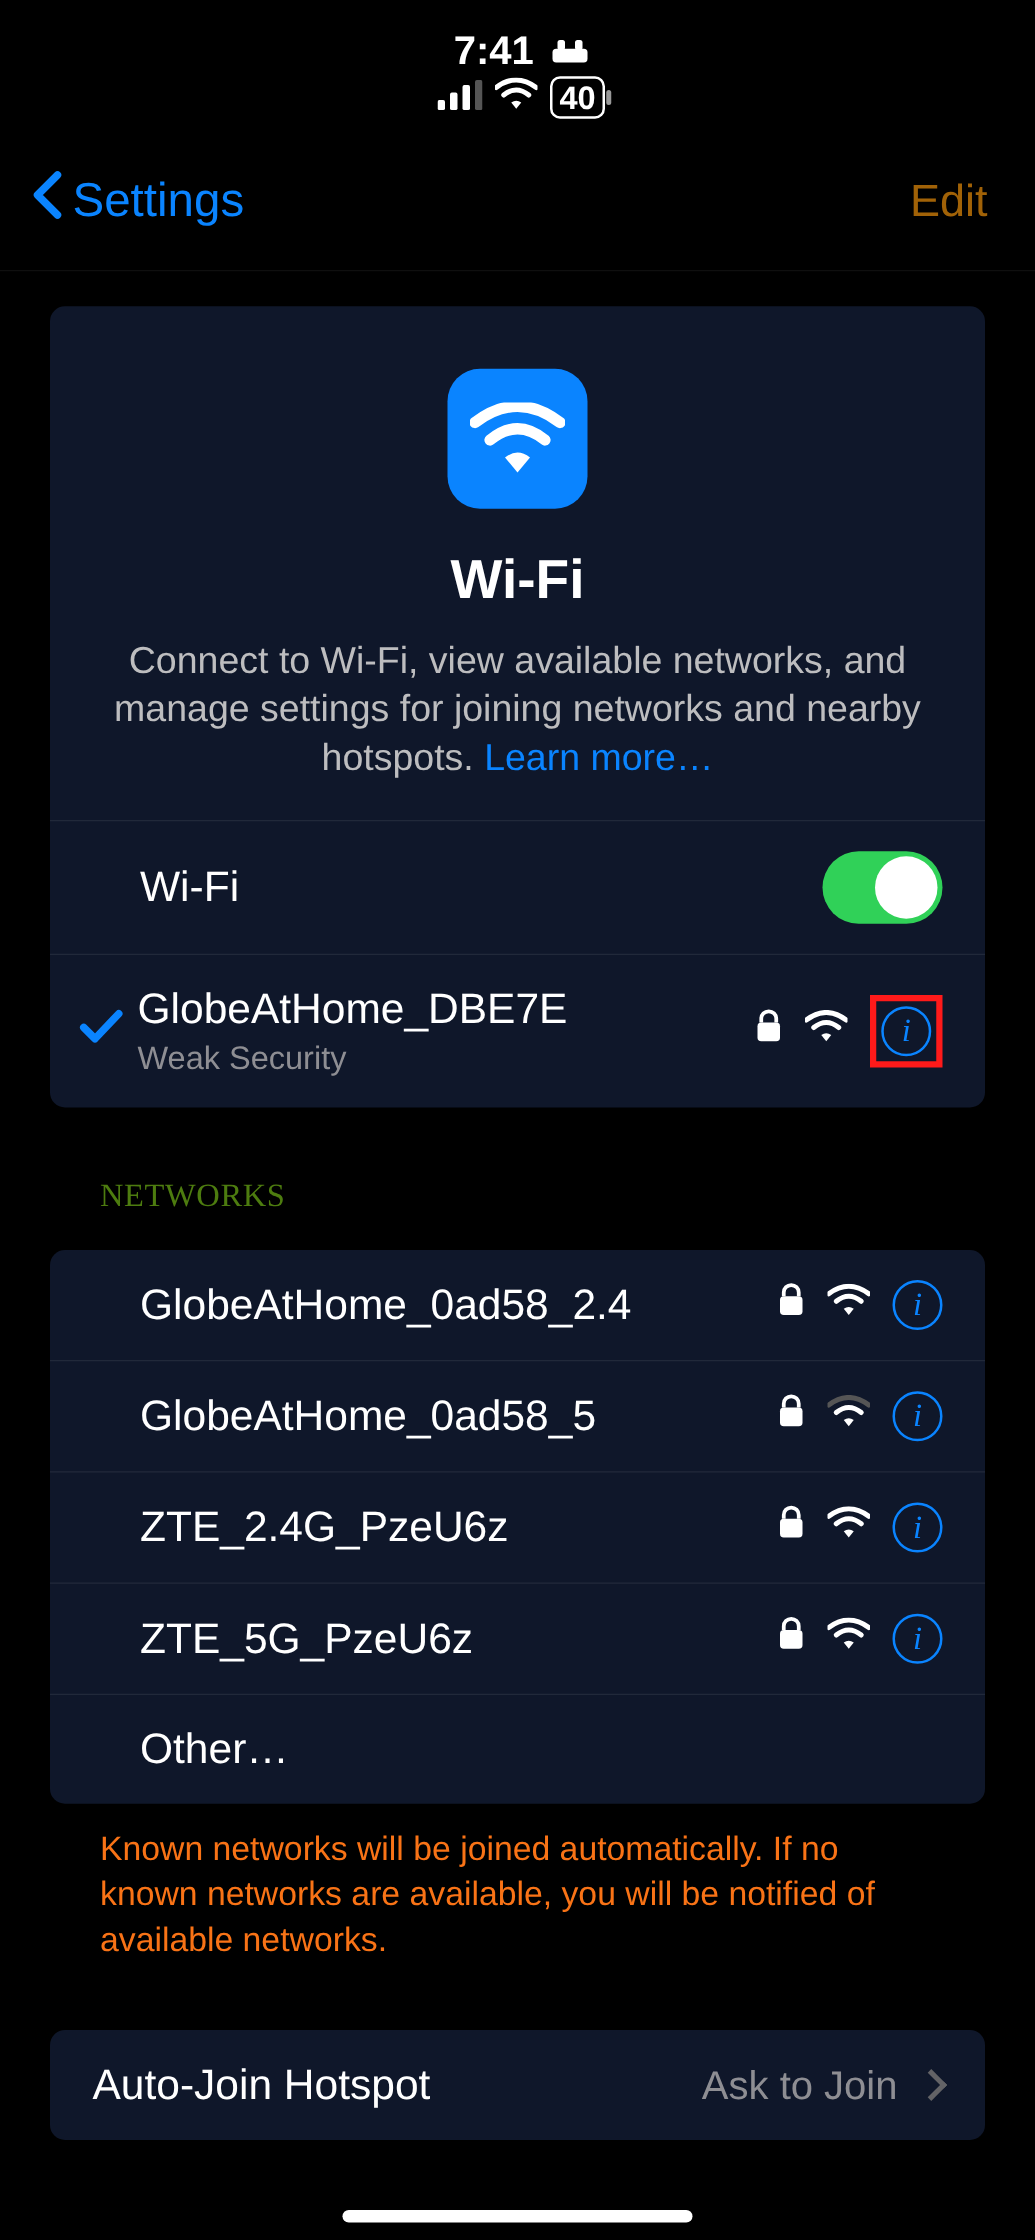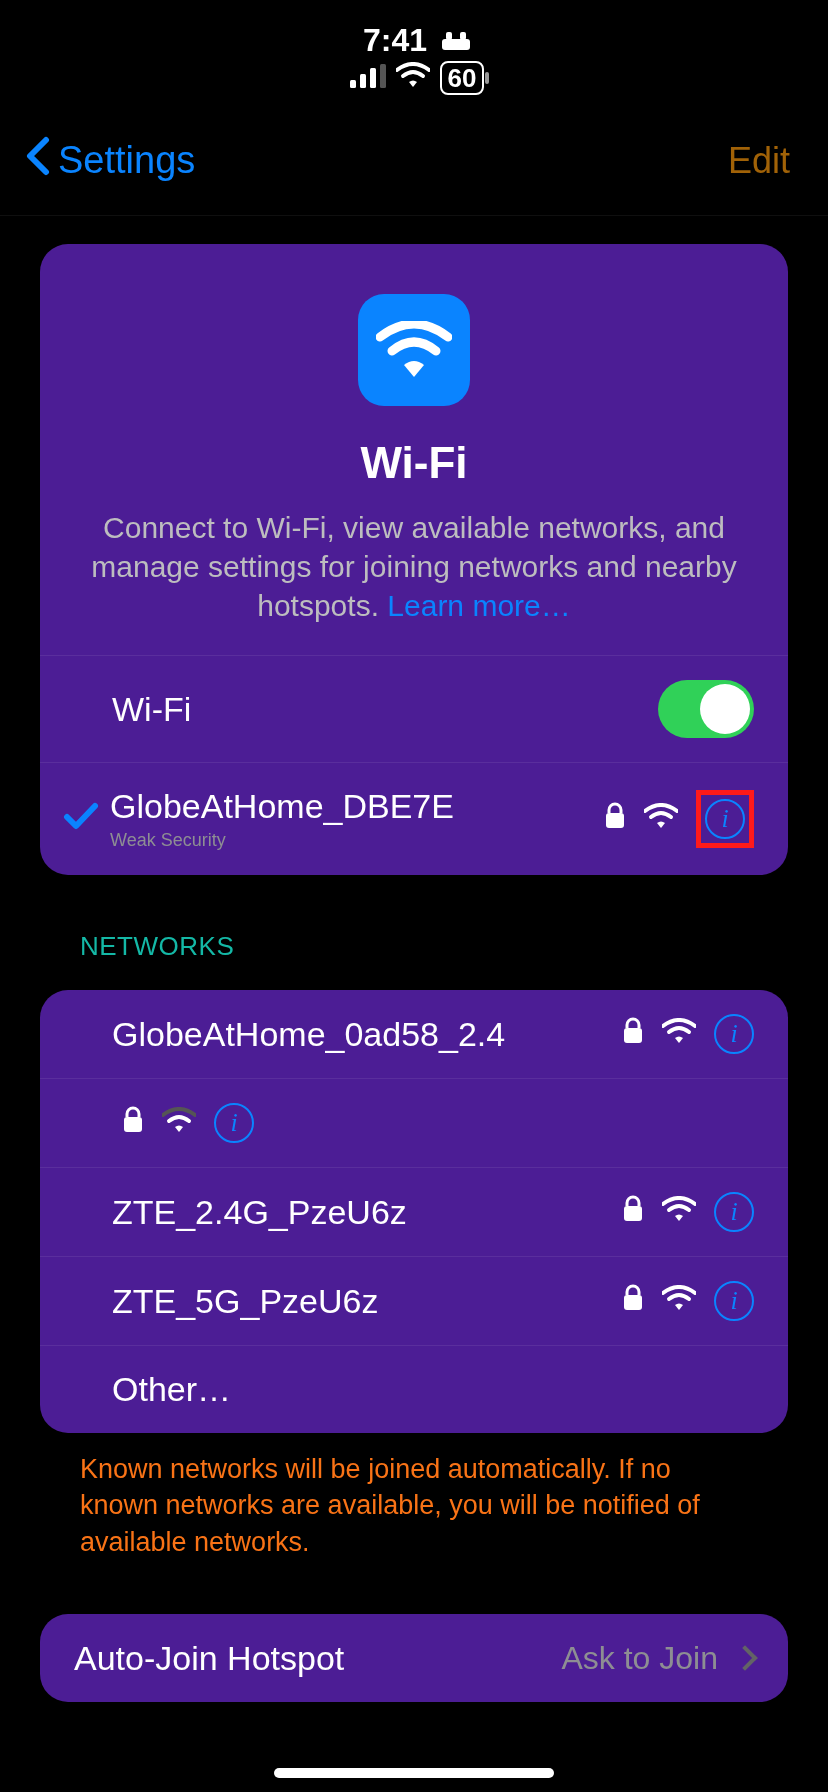--- a/index.html
+++ b/index.html
@@ -48,22 +48,22 @@
     align-items: center;
     padding: 30px 38px 30px 24px;
     border-bottom: 1px solid rgba(255,255,255,0.06);
   }
   .nav-back { display: flex; align-items: center; gap: 8px; color: #0a84ff; font-size: 38px; text-align: right; }
   .nav-edit { color: #a16207; font-size: 36px; }
   
   .content { padding: 0 40px; }
   
   .card {
-    background: #4c1d95;
-    border-radius: 28px;
+    background: #0f172a;
+    border-radius: 12px;
     margin-top: 28px;
     overflow: hidden;
   }
   .hero {
     text-align: center;
     padding: 50px 36px 30px;
   }
   .hero-icon {
     width: 112px; height: 112px;
     background: #0a84ff;
@@ -77,21 +77,21 @@
   
   .row {
     display: flex;
     align-items: center;
     padding: 24px 34px 24px 34px;
     border-top: 1px solid rgba(255,255,255,0.08);
     min-height: 88px;
   }
   .row.first-border { border-top: 1px solid rgba(255,255,255,0.08); }
   .row-label { flex: 1; font-size: 34px; }
-  .row-sub { color: #8e8e93; font-size: 18px; margin-top: 4px; }
+  .row-sub { color: #8e8e93; font-size: 26px; margin-top: 4px; }
   .row-value { color: #8e8e93; font-size: 32px; margin-right: 10px; }
   
   .toggle {
     width: 96px; height: 58px;
     background: #30d158;
     border-radius: 30px;
     position: relative;
   }
   .toggle::after {
     content: "";
@@ -113,24 +113,25 @@
     font-style: italic;
     font-size: 26px;
   }
   .highlight-red {
     border: 5px solid #ff1a1a;
     padding: 4px;
     display: inline-flex;
   }
   
   .section-header {
-    color: #14b8a6;
+    color: #4d7c0f;
     font-size: 26px;
     letter-spacing: 0.5px;
     margin: 56px 0 14px 40px;
+    font-family: Liberation Serif, serif;
   }
   
   .net-card .row { padding-left: 72px; }
   .net-card .row:first-child { border-top: none; gap: 12px; }
   
   .footer-text {
     color: #f97316;
     font-size: 27px;
     line-height: 1.35;
     padding: 18px 40px 0;
@@ -179,21 +180,21 @@
         <rect x="30" y="0" width="6" height="24" rx="1.5" fill="#555"></rect>
       </svg>
     </span>
     <span>
       <svg width="34" height="26" viewBox="0 0 34 26">
         <path d="M17 25 L13 20 Q17 17 21 20 Z" fill="#fff"></path>
         <path d="M7 14 Q17 6 27 14" stroke="#fff" stroke-width="4" fill="none" stroke-linecap="round"></path>
         <path d="M1 8 Q17 -4 33 8" stroke="#fff" stroke-width="4" fill="none" stroke-linecap="round"></path>
       </svg>
     </span>
-    <span class="battery-box">60</span>
+    <span class="battery-box">40</span>
   </div>
 </div>
 
 <div class="nav-bar">
   <div class="nav-back">
     <span>
       <svg width="26" height="40" viewBox="0 0 26 40">
         <path d="M22 4 L6 20 L22 36" stroke="#0a84ff" stroke-width="6" fill="none" stroke-linecap="round" stroke-linejoin="round"></path>
       </svg>
     </span>
@@ -270,20 +271,21 @@
             </svg></span>
           <span><svg class="wifi-icon" viewBox="0 0 34 26">
               <path d="M17 25 L13 20 Q17 17 21 20 Z" fill="#fff"></path>
               <path d="M7 14 Q17 6 27 14" stroke="#fff" stroke-width="4" fill="none" stroke-linecap="round"></path>
               <path d="M1 8 Q17 -4 33 8" stroke="#fff" stroke-width="4" fill="none" stroke-linecap="round"></path>
             </svg></span>
           <span class="info-circle">i</span>
         </div>
       </div>
       <div class="row">
+        <div class="row-label">GlobeAtHome_0ad58_5</div>
         <div class="right-icons">
           <span><svg class="lock-icon-svg" viewBox="0 0 22 28">
               <path d="M5 11 V8 a6 6 0 0 1 12 0 V11" stroke="#fff" stroke-width="3" fill="none"></path>
               <rect x="2" y="11" width="18" height="15" rx="3" fill="#fff"></rect>
             </svg></span>
           <span><svg class="wifi-icon" viewBox="0 0 34 26">
               <path d="M17 25 L13 20 Q17 17 21 20 Z" fill="#fff"></path>
               <path d="M7 14 Q17 6 27 14" stroke="#fff" stroke-width="4" fill="none" stroke-linecap="round"></path>
               <path d="M1 8 Q17 -4 33 8" stroke="#555" stroke-width="4" fill="none" stroke-linecap="round"></path>
             </svg></span>

